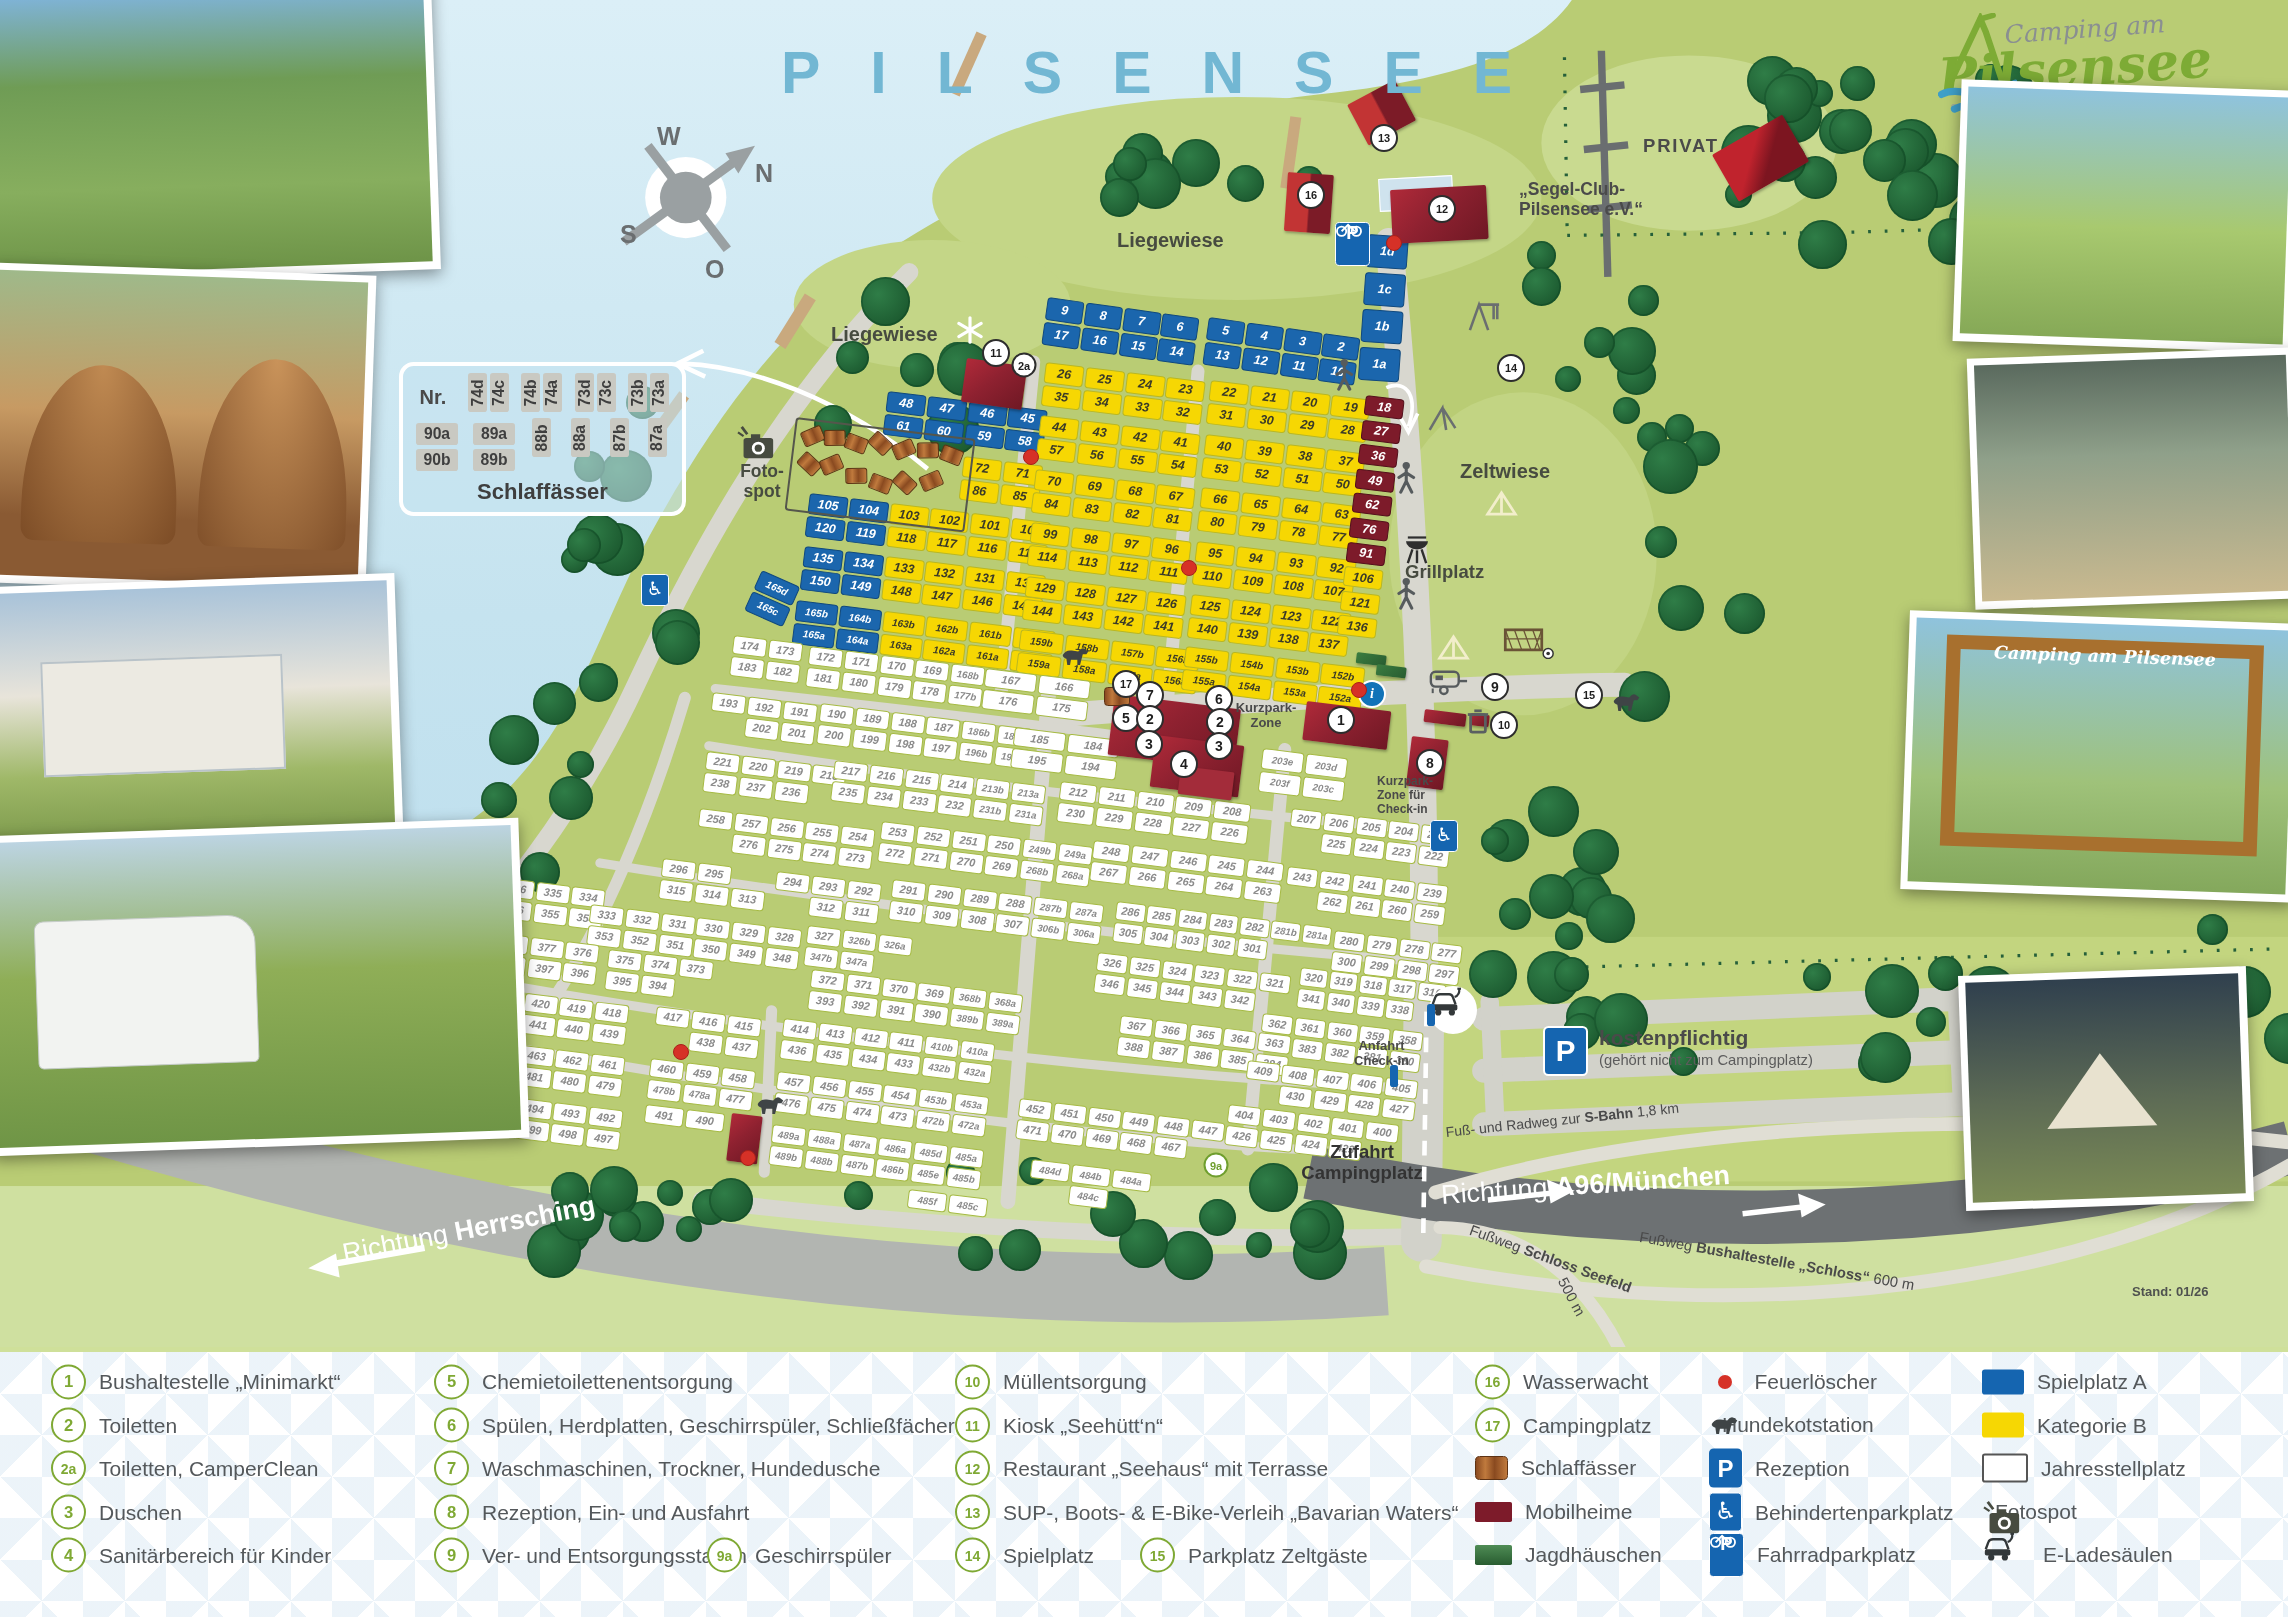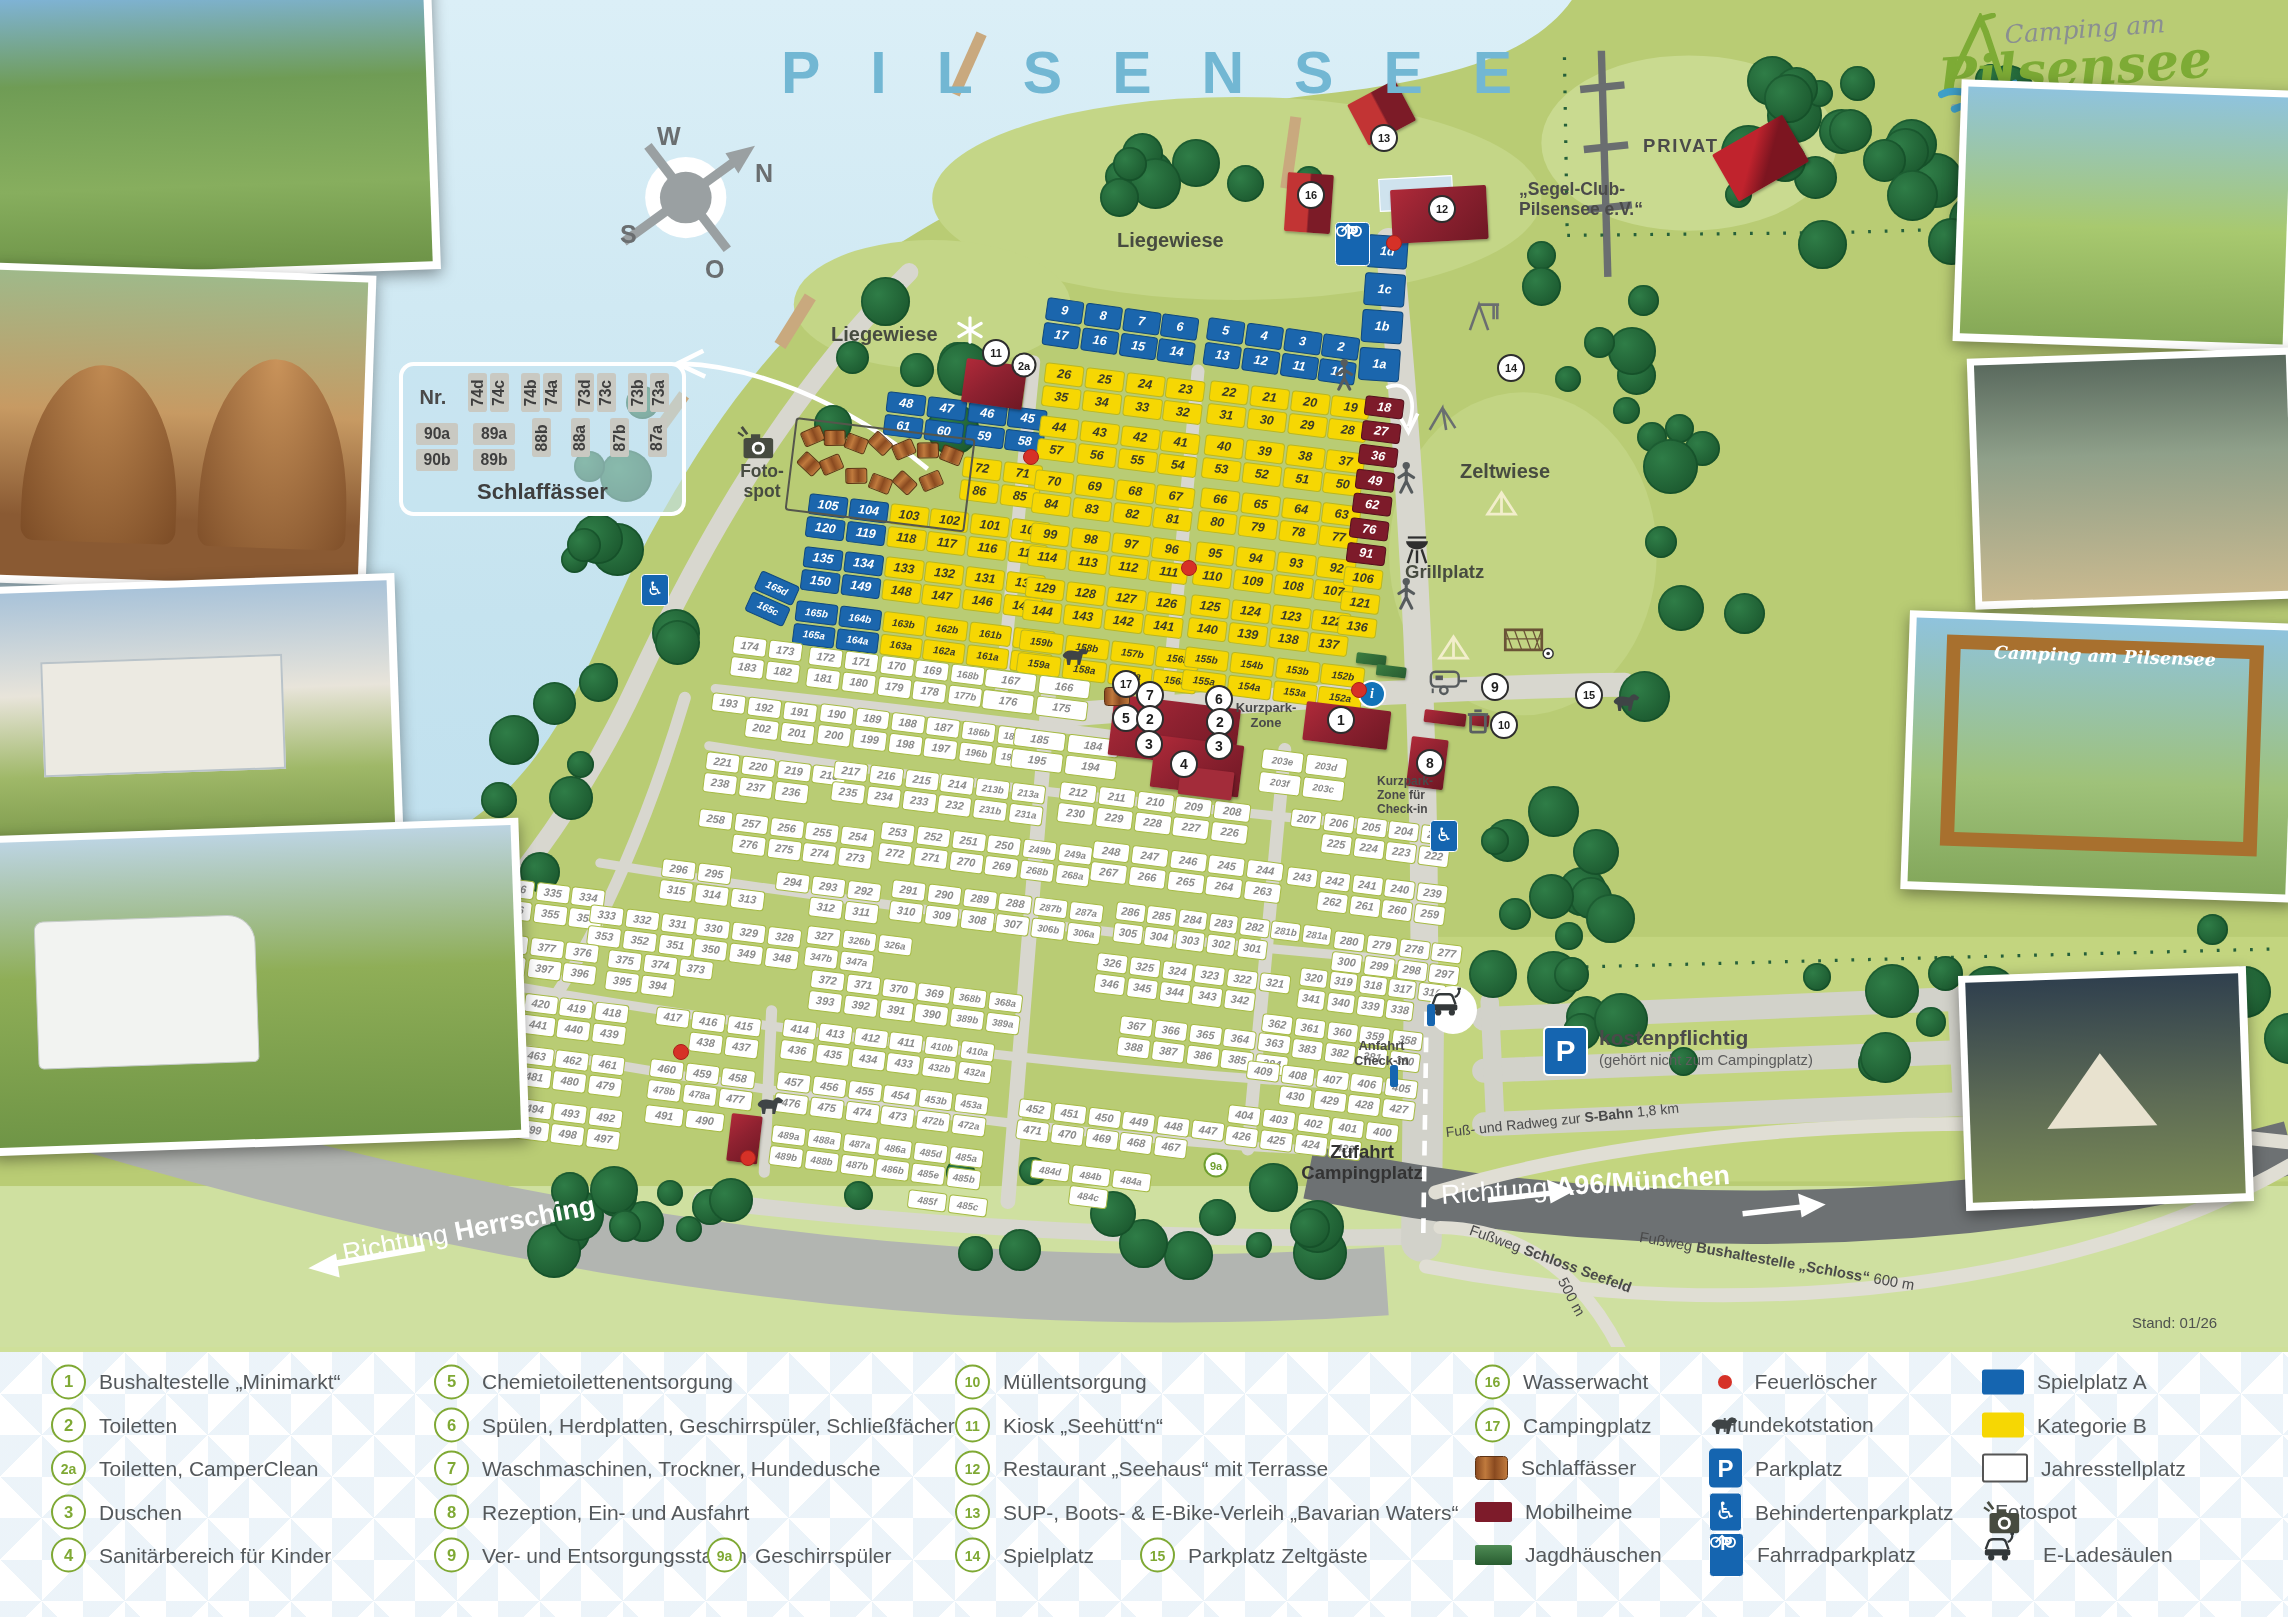--- a/index.html
+++ b/index.html
@@ -1338,21 +1338,21 @@
 Campingplatz</div>
       <div class="lbl" style="left: 1519px; top: 179px; font-size: 17.5px; color: rgb(74, 74, 74); font-weight: bold;">„Segel-Club-
 Pilsensee e.V.“</div>
       <div class="lbl" style="left: 1643px; top: 135px; font-size: 18.5px; color: rgb(74, 74, 74); font-weight: bold; letter-spacing: 1.8px;">PRIVAT</div>
       <div class="lbl" style="left: 1440px; top: 1180px; font-size: 27px; color: rgb(255, 255, 255); transform: rotate(-4deg);"><span>Richtung </span><span style="font-weight: bold;">A96/München</span></div>
       <div class="lbl" style="left: 340px; top: 1239px; font-size: 27px; color: rgb(255, 255, 255); transform: rotate(-11deg);"><span>Richtung </span><span style="font-weight: bold;">Herrsching</span></div>
       <div class="lbl" style="left: 1445px; top: 1124px; font-size: 14px; color: rgb(74, 74, 74); transform: rotate(-6deg);"><span>Fuß- und Radweg zur </span><span style="font-weight: bold;">S-Bahn</span><span> 1,8 km</span></div>
       <div class="lbl" style="left: 1473px; top: 1222px; font-size: 14.8px; color: rgb(74, 74, 74); transform: rotate(20deg);"><span>Fußweg </span><span style="font-weight: bold;">Schloss Seefeld</span></div>
       <div class="lbl" style="left: 1569px; top: 1275px; font-size: 14.8px; color: rgb(74, 74, 74); transform: rotate(62deg);">500 m</div>
       <div class="lbl" style="left: 1641px; top: 1229px; font-size: 14.8px; color: rgb(74, 74, 74); transform: rotate(10deg);"><span>Fußweg </span><span style="font-weight: bold;">Bushaltestelle „Schloss“</span><span> 600 m</span></div>
-      <div class="lbl" style="left: 2132px; top: 1314px; font-size: 15px; color: rgb(79, 82, 79);">Stand: 01/26</div>
+      <div class="lbl" style="left: 2132px; top: 1285px; font-size: 13px; color: rgb(79, 82, 79); font-weight: bold;">Stand: 01/26</div>
     </div>
   <div id="markers">
       <div class="mk" style="left: 1384px; top: 138px; width: 24px; height: 24px; font-size: 11px;">13</div>
       <div class="mk" style="left: 1311px; top: 195px; width: 24px; height: 24px; font-size: 11px;">16</div>
       <div class="mk" style="left: 1442px; top: 209px; width: 24px; height: 24px; font-size: 11px;">12</div>
       <div class="mk" style="left: 996px; top: 353px; width: 24px; height: 24px; font-size: 11px;">11</div>
       <div class="mk" style="left: 1024px; top: 365px; width: 21px; height: 21px; font-size: 11px;">2a</div>
       <div class="mk" style="left: 1511px; top: 368px; width: 24px; height: 24px; font-size: 11px;">14</div>
       <div class="mk" style="left: 1126px; top: 684px; width: 24px; height: 24px; font-size: 11px;">17</div>
       <div class="mk" style="left: 1150px; top: 695px; width: 24px; height: 24px; font-size: 14px;">7</div>
@@ -1746,21 +1746,21 @@
           <svg width="31" height="24" viewBox="0 0 34 26">
             <path d="M3,12 Q6,6 13,7 L20,8 Q24,3 27,5 L31,8 L29,11 L25,11 L24,15 L22,23 L19,23 L19,17 L12,17 L11,23 L8,23 L7,16 Q3,15 3,12 Z" fill="#3f4446"></path>
           </svg>
         </div>
         <span class="ltext">Hundekotstation</span>
       </div>
       <div class="litem" style="left: 1709px; top: 116px;">
         <div style="display: flex; align-items: center;">
           <div style="width:33px;height:39px;background:#1565b0;border-radius:4.6px;color:#fff;text-align:center;font-weight:bold;font-size:24px;line-height:39px;">P</div>
         </div>
-        <span class="ltext">Parkplatz</span>
+        <span class="ltext">Rezeption</span>
       </div>
       <div class="litem" style="left: 1709px; top: 160px;">
         <div style="display: flex; align-items: center;">
           <div style="width:31px;height:37px;background:#1565b0;border:1.8px solid #fff;border-radius:3.7px;color:#fff;text-align:center;font-size:24px;line-height:35px;font-family:'DejaVu Sans',sans-serif;">♿</div>
         </div>
         <span class="ltext">Behindertenparkplatz</span>
       </div>
       <div class="litem" style="left: 1709px; top: 203px;">
         <div style="display: flex; align-items: center;">
           <div style="width:33px;height:42px;background:#1565b0;border:1.8px solid #fff;border-radius:4.6px;color:#fff;text-align:center;font-weight:bold;font-size:18.5px;line-height:20px;">P<svg width="28" height="14.8" viewBox="0 0 30 16">

